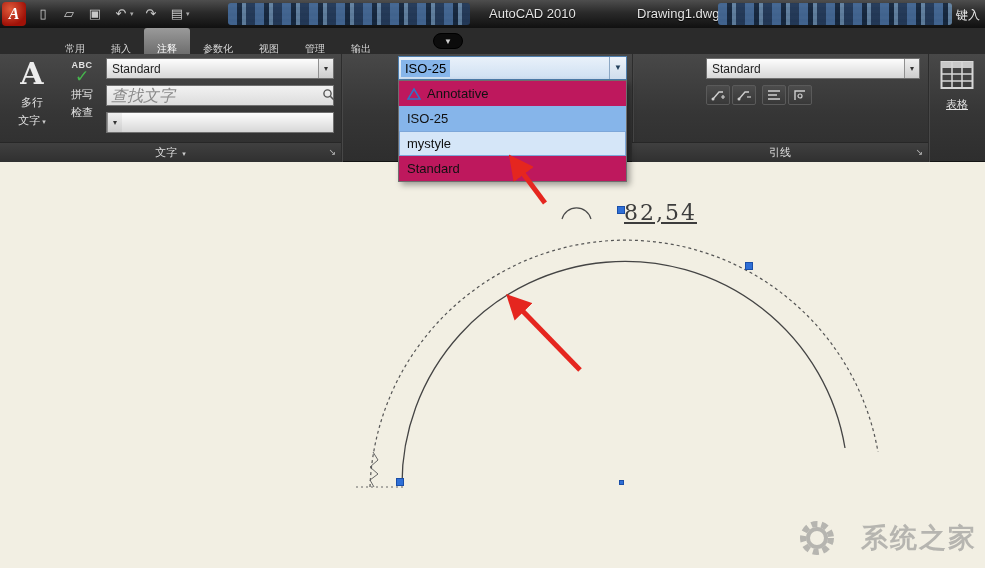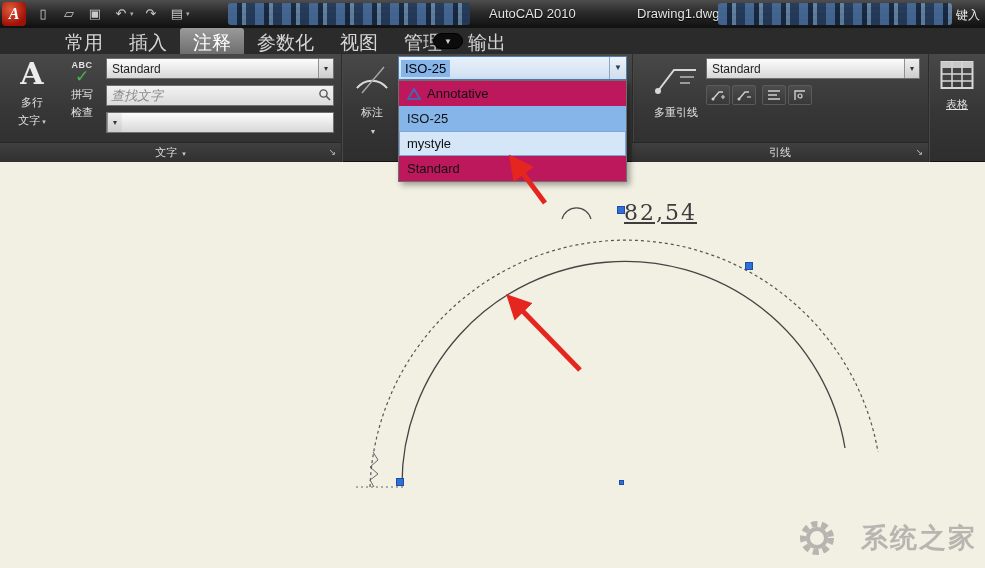--- a/index.html
+++ b/index.html
@@ -18,21 +18,21 @@
   .mosaic { position:absolute; top:3px; height:22px; border-radius:3px; opacity:.95;
     background-image:
       repeating-linear-gradient(90deg, rgba(70,110,160,.9) 0 9px, rgba(20,40,66,.9) 9px 14px, rgba(110,150,190,.8) 14px 18px, rgba(35,60,95,.9) 18px 27px),
       repeating-linear-gradient(0deg, rgba(255,255,255,.08) 0 3px, rgba(0,0,0,.15) 3px 6px); }
   .title-text { position:absolute; top:6px; font-size:13px; color:#e3e3e3; text-shadow:0 1px 1px #000;text-align:right; }
   .infocenter { position:absolute; top:7px; left:956px; font-size:12px; color:#eee; }
 
   
   .tabrow { position:absolute; left:0; top:28px; width:985px; height:26px; background:#2b2b2b;
     display:flex; align-items:stretch; padding-left:52px; z-index:29; }
-  .tab { padding:2px 13px; line-height:26px; font-size:19px; color:#d6d6d6; cursor:default;text-align:right; }
+  .tab { padding:8px 13px; line-height:26px; font-size:10px; color:#d6d6d6; cursor:default;text-align:right; }
   .tab.active { background:linear-gradient(#9a9a9a,#6e6e6e); color:#fff; border-radius:3px 3px 0 0; }
   .ribbon-pill { position:absolute; left:433px; top:5px; width:30px; height:16px; background:#0c0c0c;
     border:1px solid #000; border-radius:8px; color:#cfcfcf; font-size:8px; text-align:center; line-height:15px; }
 
   
   .ribbon { position:absolute; left:0; top:54px; width:985px; height:108px;
     background:linear-gradient(#484848,#363636 55%,#2e2e2e); border-bottom:1px solid #141414; z-index:10; }
   .vsep { position:absolute; top:0; width:2px; height:108px;
     background:linear-gradient(90deg,#1f1f1f,#555); }
   .panel-footer { position:absolute; top:88px; height:20px; border-top:1px solid #272727;
@@ -46,21 +46,21 @@
   .spell-abc { font:bold 9px "Liberation Sans", sans-serif; letter-spacing:.5px; color:#e2e2e2; display:block; }
   .spell-check { color:#46b54d; font-size:17px; line-height:14px; display:block; }
 
   .combo { position:absolute; height:21px; background:linear-gradient(#fdfdfd,#d7d7d7);
     border:1px solid #6f6f6f; display:flex; align-items:center; }
   .combo-text { flex:1; font-size:12px; color:#1d1d1d; padding-left:5px; white-space:nowrap; overflow:hidden; }
   .combo-btn { width:15px; align-self:stretch; border-left:1px solid #909090;
     background:linear-gradient(#efefef,#cdcdcd); font-size:8px; color:#333; text-align:center; line-height:19px; }
   .searchbox { position:absolute; height:21px; background:linear-gradient(#f2f2f2,#dcdcdc);
     border:1px solid #6f6f6f; display:flex; align-items:center; }
-  .searchbox input { flex:1; border:none; background:transparent; font-size:13px; padding:0 4px; outline:none; }
+  .searchbox input { flex:1; border:none; background:transparent; font-size:16px; padding:0 4px; outline:none; }
   .searchbox input::placeholder { color:#8a8a8a; font-style:italic; }
   .search-icon { width:18px; text-align:center; }
 
   .mini-btn { position:absolute; width:24px; height:20px; border:1px solid #5a5a5a; border-radius:2px;
     background:linear-gradient(#4c4c4c,#383838); display:flex; align-items:center; justify-content:center; }
 
   
   .dd-wrap { position:absolute; left:398px; top:56px; width:229px; z-index:40; }
   .dd-header { height:24px; border:1px solid #4f7fae; background:linear-gradient(#e9f1fa,#cfe0f2);
     display:flex; align-items:center; }
@@ -168,40 +168,23 @@
       <span class="combo-btn">▾</span>
     </div>
     <div class="panel-footer" style="left:0; width:341px;">
       <span>文字</span>
       <span class="tiny-caret">▾</span>
       <span class="corner-arrow">↘</span>
     </div>
 
     <div class="vsep" style="left:341px;"></div>
 
-    <div class="bigbtn" style="left:348px; top:2px; width:48px;">
-      <svg width="44" height="42" viewBox="0 0 44 42">
-        <path d="M7,32 A19,19 0 0 1 37,32" fill="none" stroke="#d8d8d8" stroke-width="2"></path>
-        <path d="M7,32 l6,-5 M37,32 l-6,-5" stroke="#d8d8d8" stroke-width="1.6" fill="none"></path>
-        <path d="M12,37 L34,11" stroke="#a8a8a8" stroke-width="1.4"></path>
-      </svg>
-      <span class="rlabel">标注</span><br>
-      <span class="tiny-caret">▼</span>
-    </div>
 
     <div class="vsep" style="left:632px;"></div>
 
-    <div class="bigbtn" style="left:648px; top:2px; width:56px;">
-      <svg width="52" height="42" viewBox="0 0 52 42">
-        <circle cx="8" cy="35" r="3" fill="#d8d8d8"></circle>
-        <path d="M8,35 L24,14 L46,14" stroke="#d8d8d8" stroke-width="2" fill="none"></path>
-        <path d="M30,21 h14 M30,27 h10" stroke="#9a9a9a" stroke-width="2"></path>
-      </svg>
-      <span class="rlabel">多重引线</span>
-    </div>
     <div class="combo" style="left:706px; top:4px; width:214px;">
       <span class="combo-text">Standard</span>
       <span class="combo-btn">▾</span>
     </div>
     <div class="mini-btn" style="left:706px; top:31px;">
       <svg width="16" height="14" viewBox="0 0 16 14">
           <circle cx="3" cy="11" r="1.5" fill="#cfcfcf"></circle>
           <path d="M3,11 L9,4 h4" stroke="#cfcfcf" stroke-width="1.4" fill="none"></path>
           <path d="M11,9 h4 M13,7 v4" stroke="#cfcfcf" stroke-width="1.2"></path>
         </svg>

